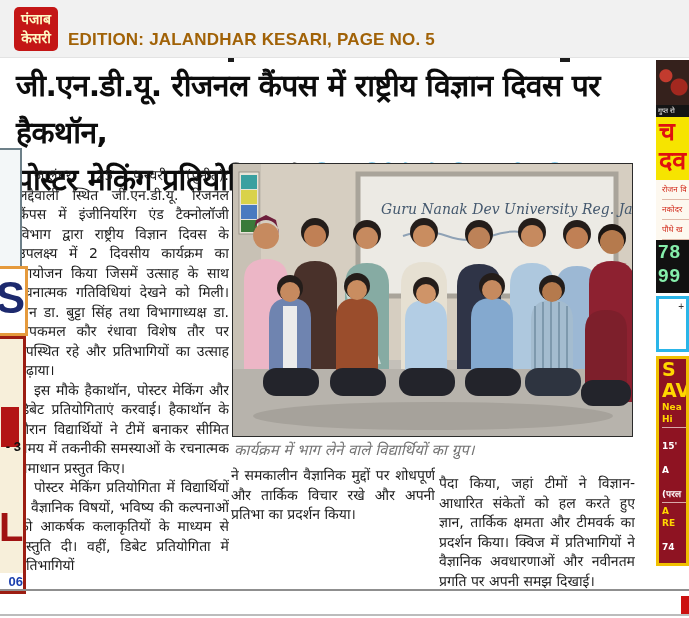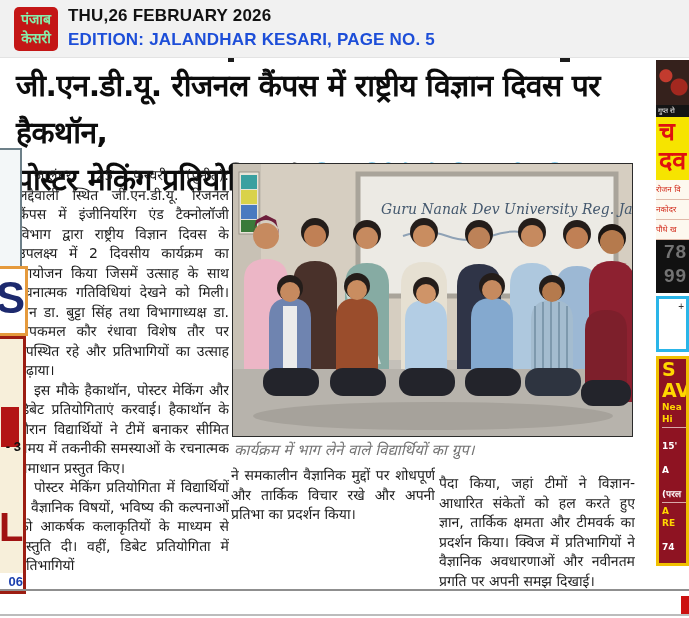--- a/index.html
+++ b/index.html
@@ -2,26 +2,26 @@
 <html><head>
 <meta charset="utf-8">
 <style>
   html,body{margin:0;padding:0;background:#fff;}
   #page{position:relative;width:689px;height:618px;overflow:hidden;background:#ffffff;
         font-family:"Liberation Sans","DejaVu Sans",sans-serif;}
   
   .topbar{position:absolute;left:0;top:0;width:689px;height:57px;background:#f1f1f1;
           border-bottom:1px solid #e3e3e3;}
   .logo{position:absolute;left:14px;top:7px;width:44px;height:44px;background:#c41616;
-        border-radius:5px;color:#86efac;font-weight:bold;font-size:14px;line-height:1.35;
+        border-radius:5px;color:#fef9c3;font-weight:bold;font-size:14px;line-height:1.35;
         text-align:center;display:flex;flex-direction:column;justify-content:center;
         font-family:"DejaVu Sans",sans-serif;}
   .tb-line1{position:absolute;left:68px;top:6px;font-size:17px;font-weight:bold;color:#121212;
             letter-spacing:0.2px;}
-  .tb-line2{position:absolute;left:68px;top:30px;font-size:17px;font-weight:bold;color:#1d4ed8;
+  .tb-line2{position:absolute;left:68px;top:30px;font-size:17px;font-weight:bold;color:#a16207;
             letter-spacing:0.2px;}
   
   .headline{position:absolute;left:16px;top:62px;width:648px;
             font-family:"DejaVu Sans","Liberation Sans",sans-serif;
             font-weight:bold;font-size:30px;line-height:47px;color:#0c0c0c;letter-spacing:-0.5px;}
   .headline .blue{color:#1a9fda;}
   .topmark{position:absolute;background:#1d1d1d;}
   
   .col{position:absolute;font-family:"DejaVu Sans","Liberation Sans",sans-serif;
        font-size:14px;line-height:19.5px;color:#1c1c1c;text-align:justify;}
@@ -54,45 +54,44 @@
   
   .rad{position:absolute;left:656px;width:33px;overflow:hidden;box-sizing:border-box;}
   .rad-img{top:60px;height:45px;background:radial-gradient(circle at 30% 35%,#c23b2e 0 6px,transparent 7px),
            radial-gradient(circle at 70% 60%,#a3281f 0 8px,transparent 9px),#35211c;}
   .rad-strip{top:105px;height:12px;background:#141414;color:#fff;font-size:7px;line-height:12px;
              padding-left:2px;white-space:nowrap;}
   .rad-yellow{top:117px;height:63px;background:#f6e400;color:#e01010;font-weight:bold;
               font-size:25px;line-height:29px;text-align:left;padding-left:3px;
               font-family:"DejaVu Sans",sans-serif;}
   .rad-redlines{top:180px;height:60px;background:#fdf8ef;color:#d22a1a;font-size:8px;
-                line-height:19px;padding-left:0;white-space:nowrap;font-family:"DejaVu Sans",sans-serif;}
+                line-height:19px;padding-left:6px;white-space:nowrap;font-family:"DejaVu Sans",sans-serif;}
   .rad-redlines div{border-bottom:1px solid #e0b9a8;}
-  .rad-phone{top:240px;height:53px;background:#111;color:#737373;font-weight:bold;font-size:19px;
-             line-height:24px;padding-left:8px;letter-spacing:1px;}
+  .rad-phone{top:240px;height:53px;background:#111;color:#86efac;font-weight:bold;font-size:19px;
+             line-height:24px;padding-left:2px;letter-spacing:1px;}
   .rad-plus{top:296px;height:56px;background:#fff;border:3px solid #2ab5e8;color:#333;
             font-size:10px;text-align:right;padding:2px 2px 0 0;}
   .rad-maroon{top:356px;height:210px;background:#8e1322;border:3px solid #f0c000;color:#ffd700;
               font-weight:bold;text-align:left;padding-left:3px;font-family:"DejaVu Sans",sans-serif;}
   .rm-big{font-size:19px;line-height:21px;}
   .rm-sm{font-size:9px;line-height:12px;}
   .rm-wh{color:#ffffff;margin-top:12px;}
   .rm-div{border-top:1px solid #d9a9a9;margin:2px 0;}
   .rad-bottomred{position:absolute;left:681px;top:596px;width:8px;height:20px;background:#cc1111;}
 </style>
 </head>
 <body>
 
 <div id="page">
 
   <div class="topbar">
     <div class="logo">
       <span>पंजाब</span>
       <span>केसरी</span>
     </div>
-    <div class="tb-line1">THU,26 FEBRUARY 2026</div>
     <div class="tb-line2">EDITION: JALANDHAR KESARI, PAGE NO. 5</div>
   </div>
 
   <div class="topmark" style="left:228px;top:58px;width:6px;height:4px;"></div>
   <div class="topmark" style="left:560px;top:58px;width:10px;height:4px;"></div>
 
   <div class="headline">
     <div>जी.एन.डी.यू. रीजनल कैंपस में राष्ट्रीय विज्ञान दिवस पर हैकथॉन,</div>
     <div>
       <span>पोस्टर मेकिंग प्रतियोगिता में </span><span class="blue">विद्यार्थियों ने दिखाई प्रतिभा</span>

